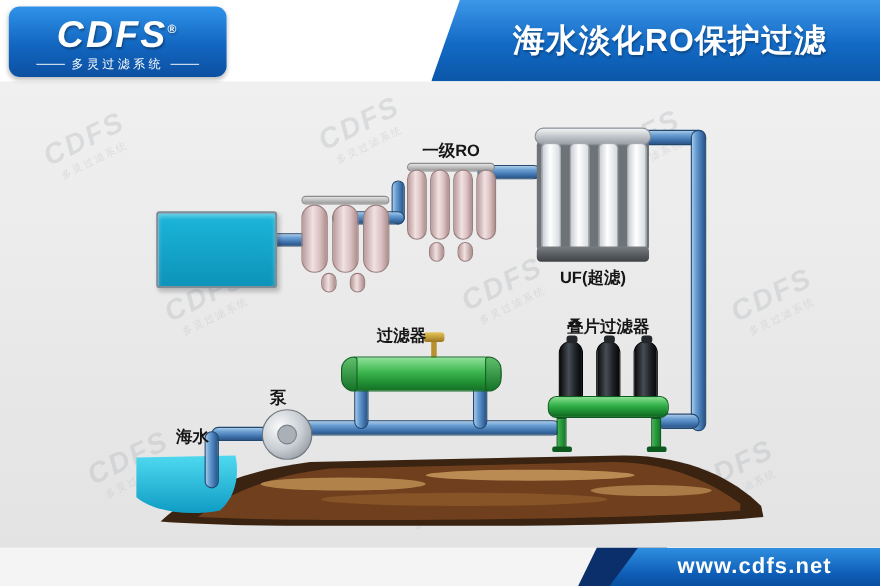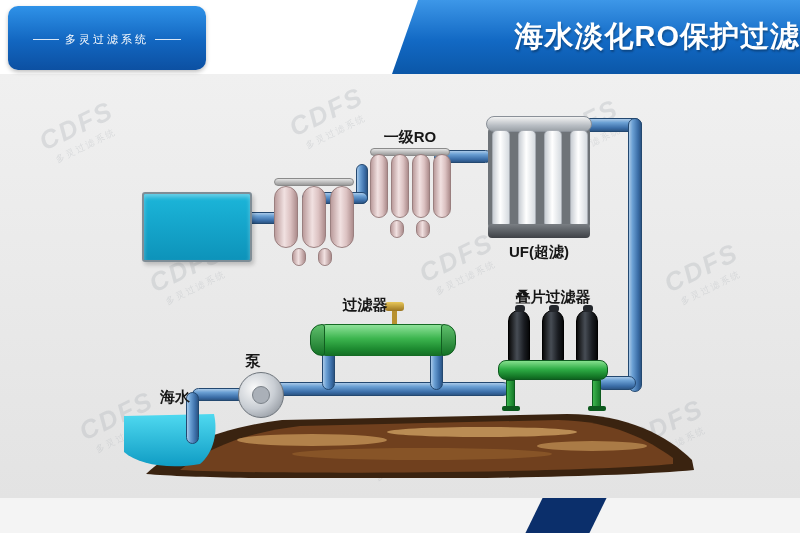--- a/index.html
+++ b/index.html
@@ -13,21 +13,21 @@
           display:flex; flex-direction:column; align-items:center; justify-content:center; z-index:10; }
   .logo-text { color:#fff; font-size:34px; font-weight:900; font-style:italic; letter-spacing:2px;
                line-height:34px; text-shadow:1px 2px 2px rgba(0,0,0,.35); }
   .logo-text sup { font-size:11px; font-style:normal; vertical-align:super; }
   .logo-sub { display:flex; align-items:center; gap:6px; margin-top:3px; color:#fff;
               font-size:11px; letter-spacing:3px; }
   .logo-sub .line { display:inline-block; width:26px; height:1px; background:rgba(255,255,255,.85); }
   .title-bar { position:absolute; left:392px; top:0; width:408px; height:74px;
                background:linear-gradient(180deg,#3d97e8 0%, #1269c4 55%, #0b57a8 100%);
                clip-path:polygon(26px 0, 100% 0, 100% 100%, 0 100%);
-               display:flex; align-items:center; justify-content:flex-end; padding-left:26px; z-index:9; }
+               display:flex; align-items:center; justify-content:center; padding-left:26px; z-index:9; }
   .title-bar span { color:#fff; font-size:29px; font-weight:bold; letter-spacing:1px;
                     text-shadow:1px 2px 2px rgba(0,0,0,.3); }
 
   
   .body-bg { position:absolute; left:0; top:74px; width:800px; height:424px;
              background:linear-gradient(180deg,#f0f0f0 0%, #e3e3e3 100%); z-index:0; }
   .wm { position:absolute; z-index:1; transform:rotate(-26deg); text-align:center;
         color:#aeb3b8; opacity:.32; pointer-events:none; }
   .wm .wm-big { display:block; font-size:26px; font-weight:900; font-style:italic; letter-spacing:2px; }
   .wm .wm-small { display:block; font-size:9px; letter-spacing:2px; }
@@ -100,20 +100,21 @@
                  background:linear-gradient(180deg,#2f8fe0 0%, #0d5cb5 70%, #0a4f9e 100%);
                  display:flex; align-items:center; justify-content:center; padding-left:18px; }
   .footer-blue span { color:#fff; font-size:20px; font-weight:bold; letter-spacing:1px; }
 </style>
 </head>
 <body>
 
 <div class="page">
 
   <div class="logo">
+    <div class="logo-text"><span>CDFS</span><sup>®</sup></div>
     <div class="logo-sub">
       <span class="line"></span>
       <span>多灵过滤系统</span>
       <span class="line"></span>
     </div>
   </div>
   <div class="title-bar">
     <span>海水淡化RO保护过滤</span>
   </div>
 
@@ -248,15 +249,18 @@
 
   <div class="eq-label" style="left:360px;top:128px;width:100px">一级RO</div>
   <div class="eq-label" style="left:486px;top:243px;width:106px">UF(超滤)</div>
   <div class="eq-label" style="left:320px;top:296px;width:90px">过滤器</div>
   <div class="eq-label" style="left:498px;top:288px;width:110px">叠片过滤器</div>
   <div class="eq-label" style="left:228px;top:352px;width:50px">泵</div>
   <div class="eq-label" style="left:152px;top:388px;width:46px">海水</div>
 
   <div class="footer">
     <div class="footer-navy"></div>
+    <div class="footer-blue">
+      <span>www.cdfs.net</span>
+    </div>
   </div>
 
 </div>
 
 </body></html>

